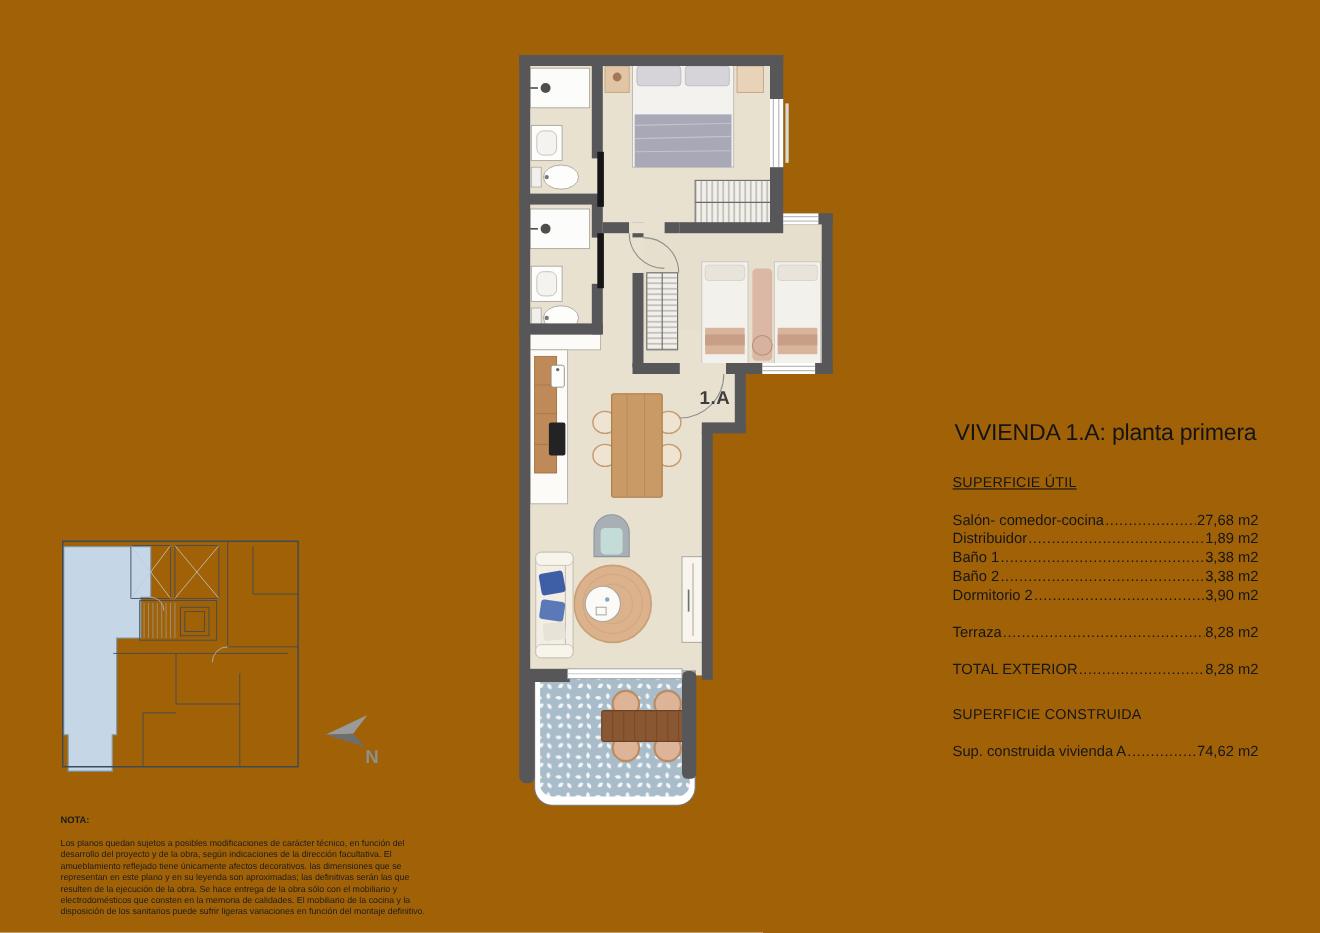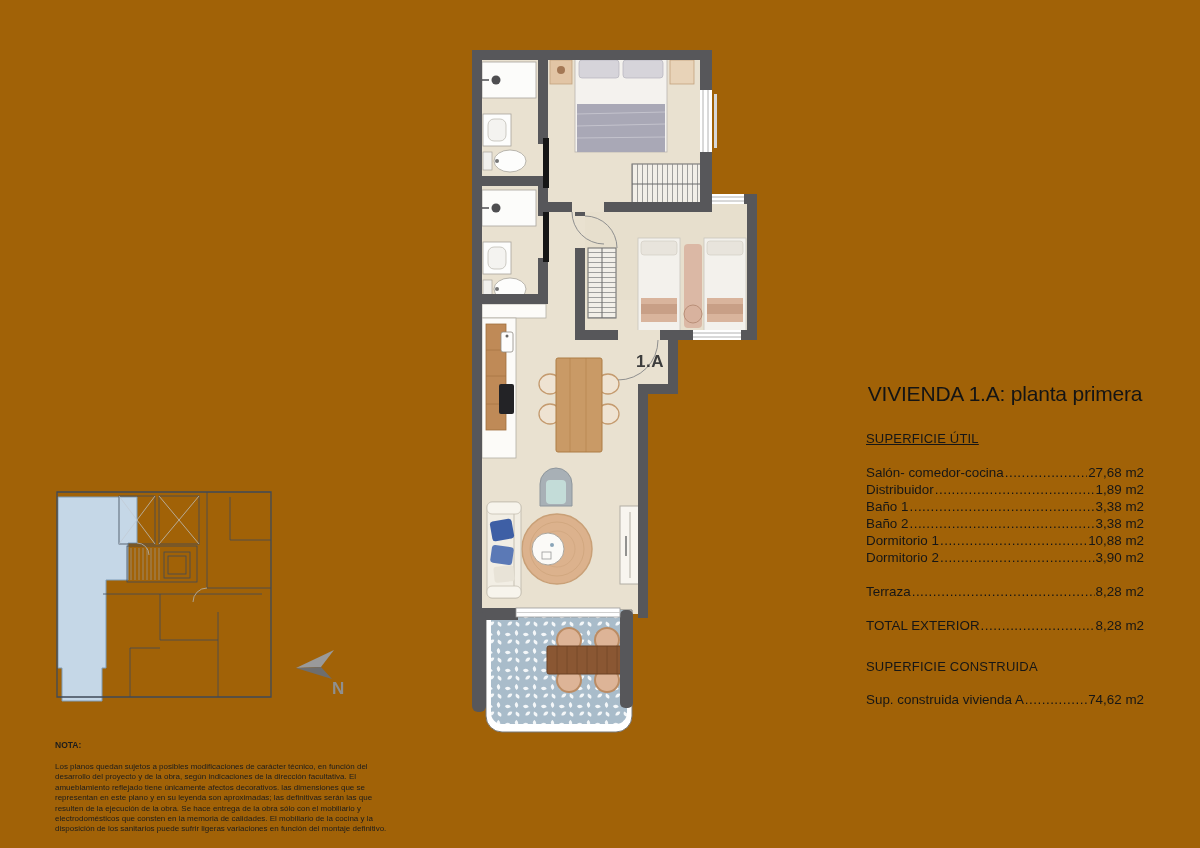--- a/index.html
+++ b/index.html
@@ -288,25 +288,20 @@
         <span class="lbl">Baño 1</span>
         <span class="leader"></span>
         <span class="val">3,38 m2</span>
       </div>
       <div class="row">
         <span class="lbl">Baño 2</span>
         <span class="leader"></span>
         <span class="val">3,38 m2</span>
       </div>
       <div class="row">
-        <span class="lbl">Dormitorio 1</span>
-        <span class="leader"></span>
-        <span class="val">10,88 m2</span>
-      </div>
-      <div class="row">
         <span class="lbl">Dormitorio 2</span>
         <span class="leader"></span>
         <span class="val">3,90 m2</span>
       </div>
 
 
       <div class="row mt1">
         <span class="lbl">Terraza</span>
         <span class="leader"></span>
         <span class="val">8,28 m2</span>

